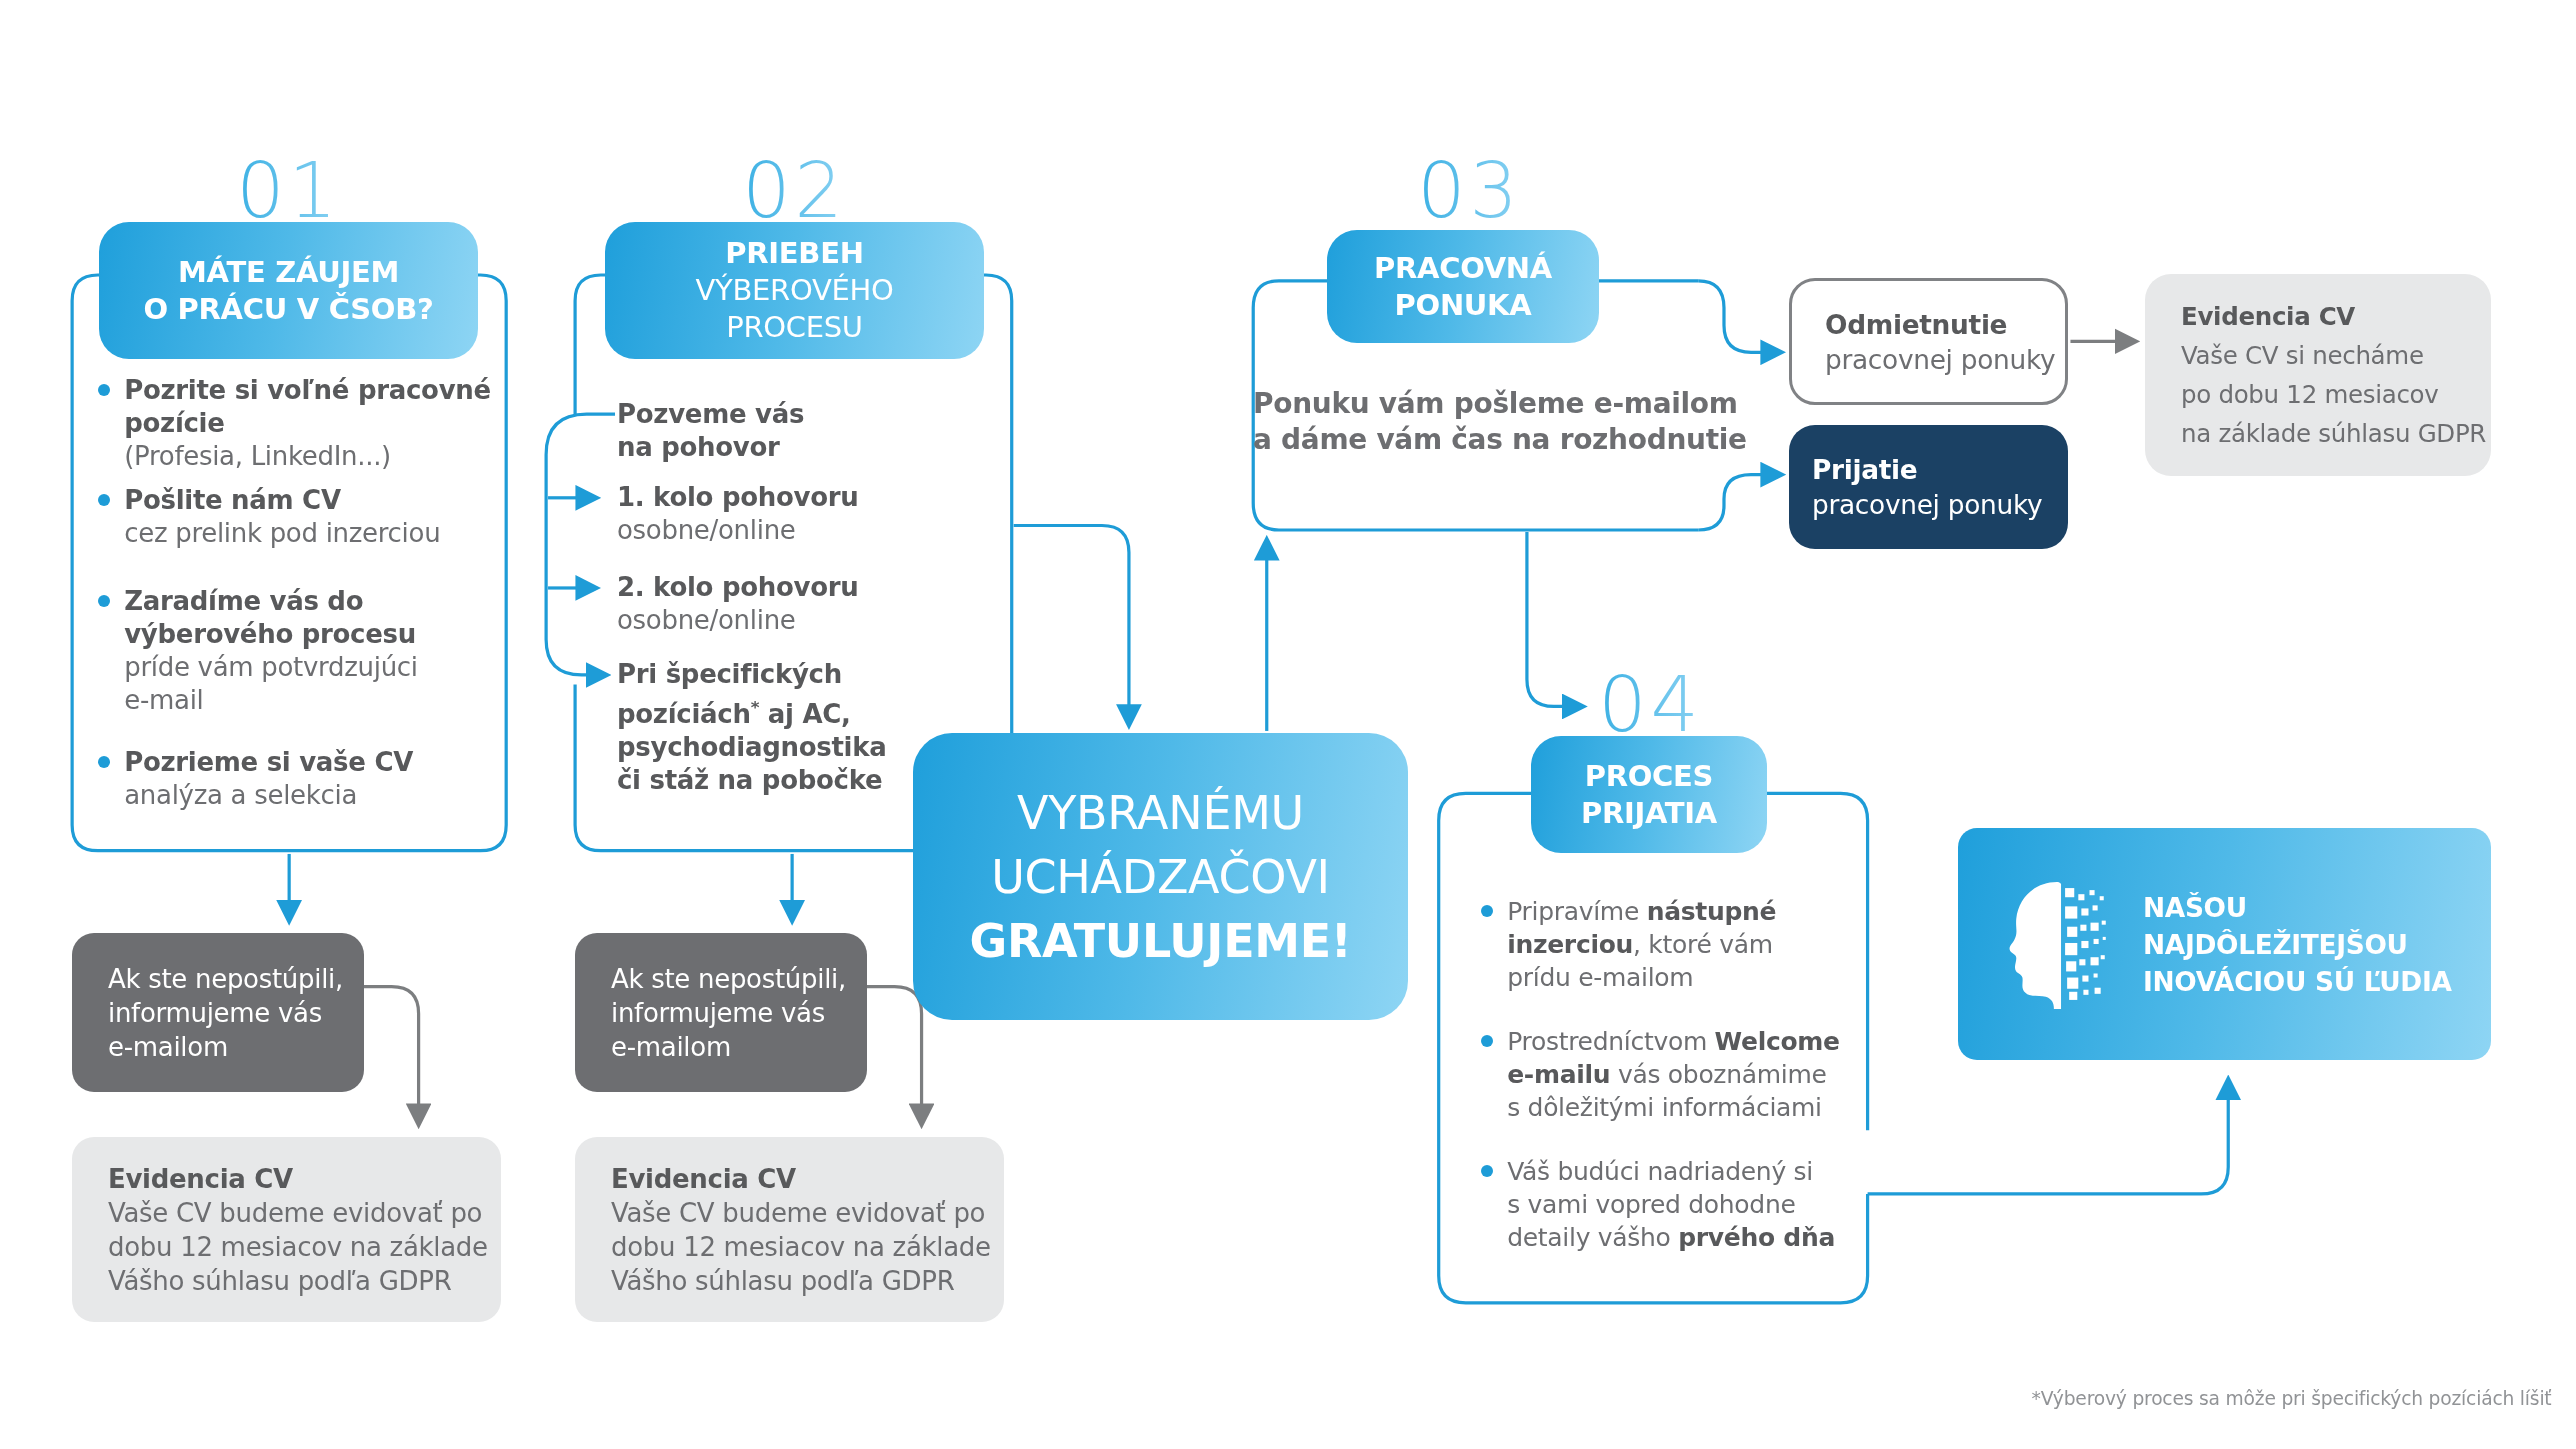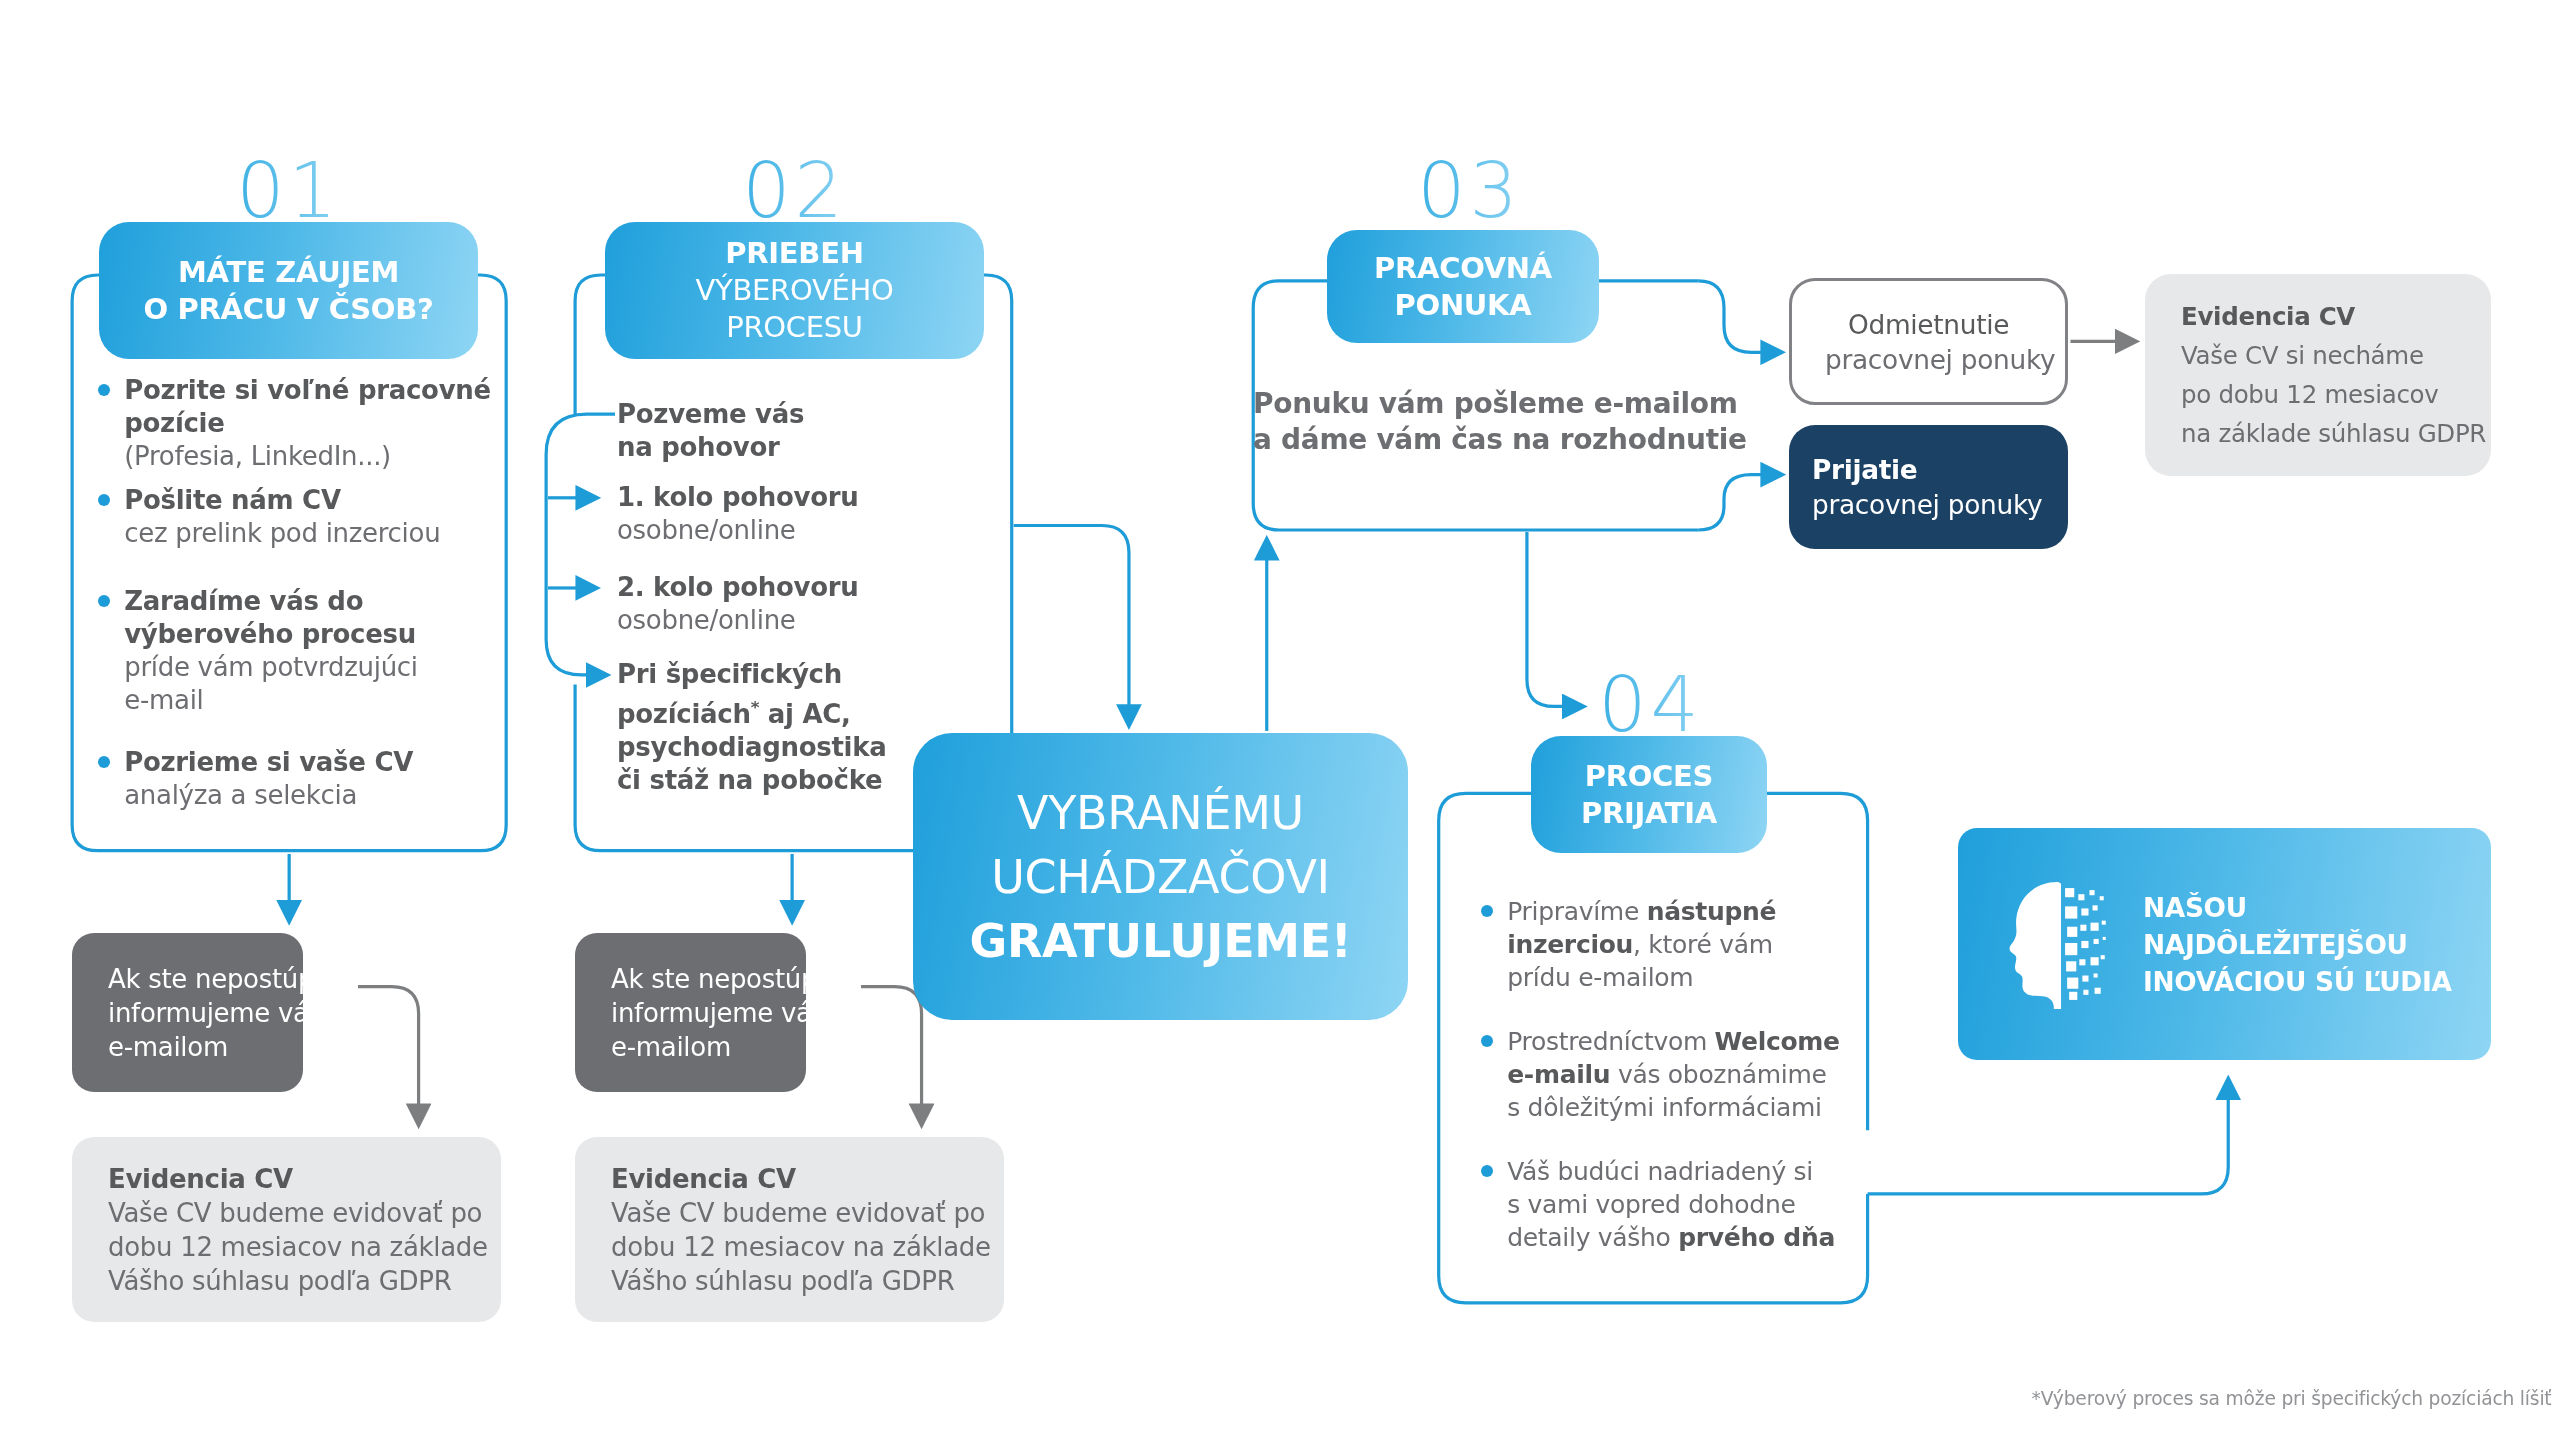--- a/index.html
+++ b/index.html
@@ -38,31 +38,31 @@
   .ln .b,.ln.b,.b{font-weight:bold;color:#58595B;}
   .ln .r,.ln.r,.r{font-weight:400;color:#6D6E71;}
   sup.star{font-weight:bold;color:#58595B;font-size:16.7px;}
   
   .desc{position:absolute;left:1253px;top:386px;width:468px;text-align:center;
         font-size:28px;line-height:36px;font-weight:bold;color:#6D6E71;letter-spacing:-0.3px;white-space:nowrap;}
   
   .box{position:absolute;display:flex;flex-direction:column;justify-content:center;letter-spacing:-0.3px;}
   .reject{left:1789px;top:278px;width:279px;height:127px;background:#fff;border:3.2px solid #808285;
           border-radius:26px;padding-left:33px;box-sizing:border-box;}
-  .reject .t1{font-size:26.4px;line-height:35px;font-weight:normal;color:#58595B;margin-left:23px;}
+  .reject .t1{font-size:26.4px;line-height:35px;font-weight:bold;color:#58595B;}
   .reject .t2{font-size:26.4px;line-height:35px;color:#6D6E71;}
   .accept{left:1789px;top:425px;width:279px;height:124px;background:#1B4164;border-radius:26px;
           padding-left:23px;box-sizing:border-box;}
   .accept .t1{font-size:26.4px;line-height:35px;font-weight:bold;color:#fff;}
   .accept .t2{font-size:26.4px;line-height:35px;color:#fff;}
   .cvr{left:2145px;top:274px;width:346px;height:202px;background:#E7E8E9;border-radius:26px;
        padding-left:36px;box-sizing:border-box;white-space:nowrap;}
   .cvr .t1{font-size:24.5px;line-height:39px;font-weight:bold;color:#58595B;}
   .cvr .t2{font-size:24.5px;line-height:39px;color:#6D6E71;}
-  .dark{width:231px;height:159px;background:#6D6E71;border-radius:22px;padding-left:36px;
+  .dark{width:292px;height:159px;background:#6D6E71;border-radius:22px;padding-left:36px;
         box-sizing:border-box;white-space:nowrap;}
   .dark .t{font-size:26px;line-height:34px;color:#fff;}
   .cvl{width:429px;height:185px;background:#E7E8E9;border-radius:22px;padding-left:36px;
        box-sizing:border-box;white-space:nowrap;}
   .cvl .t1{font-size:26px;line-height:34px;font-weight:bold;color:#58595B;}
   .cvl .t2{font-size:26px;line-height:34px;color:#6D6E71;}
   
   .people{
     position:absolute;left:1958px;top:828px;width:533px;height:232px;border-radius:19px;
     display:flex;align-items:center;letter-spacing:-0.3px;

